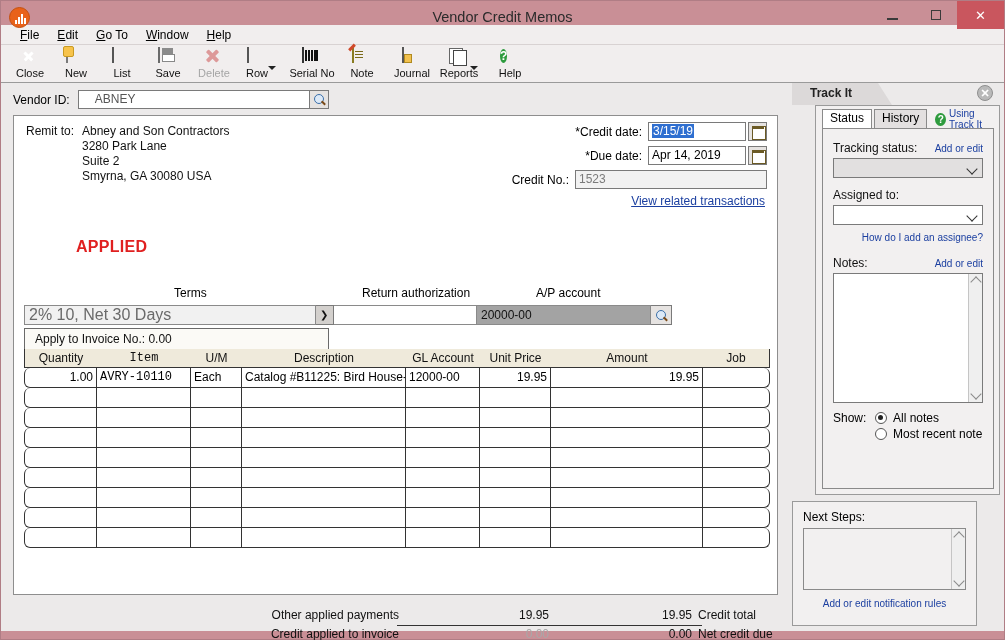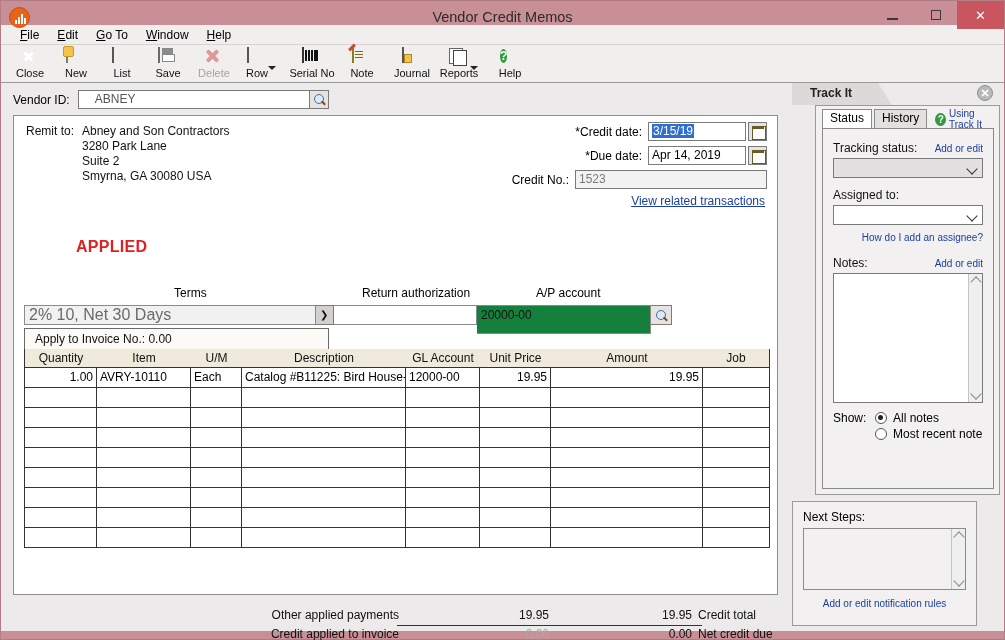--- a/index.html
+++ b/index.html
@@ -250,21 +250,21 @@
     width: 18px; height: 20px; background: #d3d0cd; border: 1px solid #7a7a7a; border-left: none;
     position: relative;
   }
   .arrowbtn:after {
     content: "\276F"; position: absolute; left: 4px; top: 0; font-size: 10px; color: #111; line-height: 18px;
   }
   .retauth {
     width: 143px; height: 20px; background: #fff; border: 1px solid #8a8a8a; border-left: none;
   }
   .apacct {
-    width: 174px; height: 29px; background: #15803d; border: 1px solid #8a8a8a; border-left: none;
+    width: 174px; height: 20px; background: #a3a3a3; border: 1px solid #8a8a8a; border-left: none;
     font-size: 12px; padding: 0 4px; line-height: 18px; color: #111;
   }
   .magsm {
     width: 21px; height: 20px; background: #e6e3e1; border: 1px solid #7a7a7a; border-left: none; position: relative;
   }
   .magsm:before { content:""; position:absolute; left:5px; top:4px; width:8px;height:8px;
     border:1.6px solid #3b6fa8;border-radius:50%;background:#dce9f7;}
   .magsm:after { content:""; position:absolute; left:12px; top:12px; width:5px;height:1.8px;
     background:#7a4a18;transform:rotate(45deg);}
 
@@ -279,25 +279,25 @@
   .ftab.active { background: #efeadb; font-weight: bold; width: 203px; border-left: none; }
 
   
   .grid { position: absolute; left: 10px; top: 233px; width: 746px; }
   .gridhdr {
     display: flex; height: 19px; background: #efeadb;
     border-left: 1px solid #333; border-right: 1px solid #333; border-bottom: 1px solid #333;
     font-size: 12px;
   }
   .gridhdr div { text-align: center; line-height: 18px; color: #111; }
-  .grow { display: flex; height: 20px; border-left:1px solid #333; border-right:1px solid #333; border-bottom: 1px solid #333; background:#fff;}
+  .grow { display: flex; height: 20px; border-left:1px solid #333; border-right:1px solid #333; border-bottom: 1px solid #333; background:#fff;border-radius:6px;}
   .grow .c { border-right: 1px solid #333; font-size: 12px; line-height: 18px; padding: 0 3px; overflow: hidden; white-space: nowrap; }
   .grow .c:last-child { border-right: none; }
   .c-qty { width: 72px; }
-  .c-item { width: 94px; }
+  .c-item { width: 94px; font-family: Liberation Mono, monospace; }
   .c-um { width: 51px; }
   .c-desc { width: 164px; }
   .c-gl { width: 74px; }
   .c-price { width: 71px; }
   .c-amt { width: 152px; }
   .c-job { width: 66px; }
   .ta-r { text-align: right; }
   .ta-l { text-align: left; }
 
   

